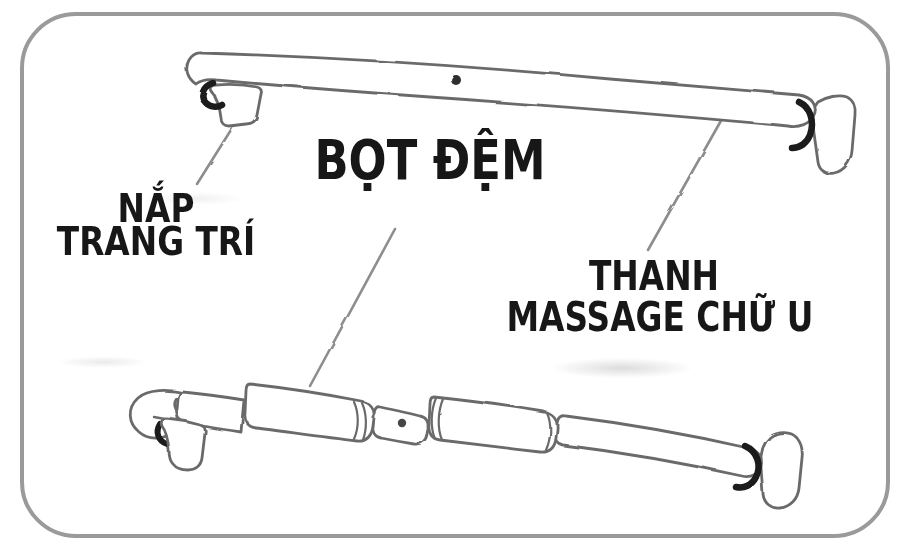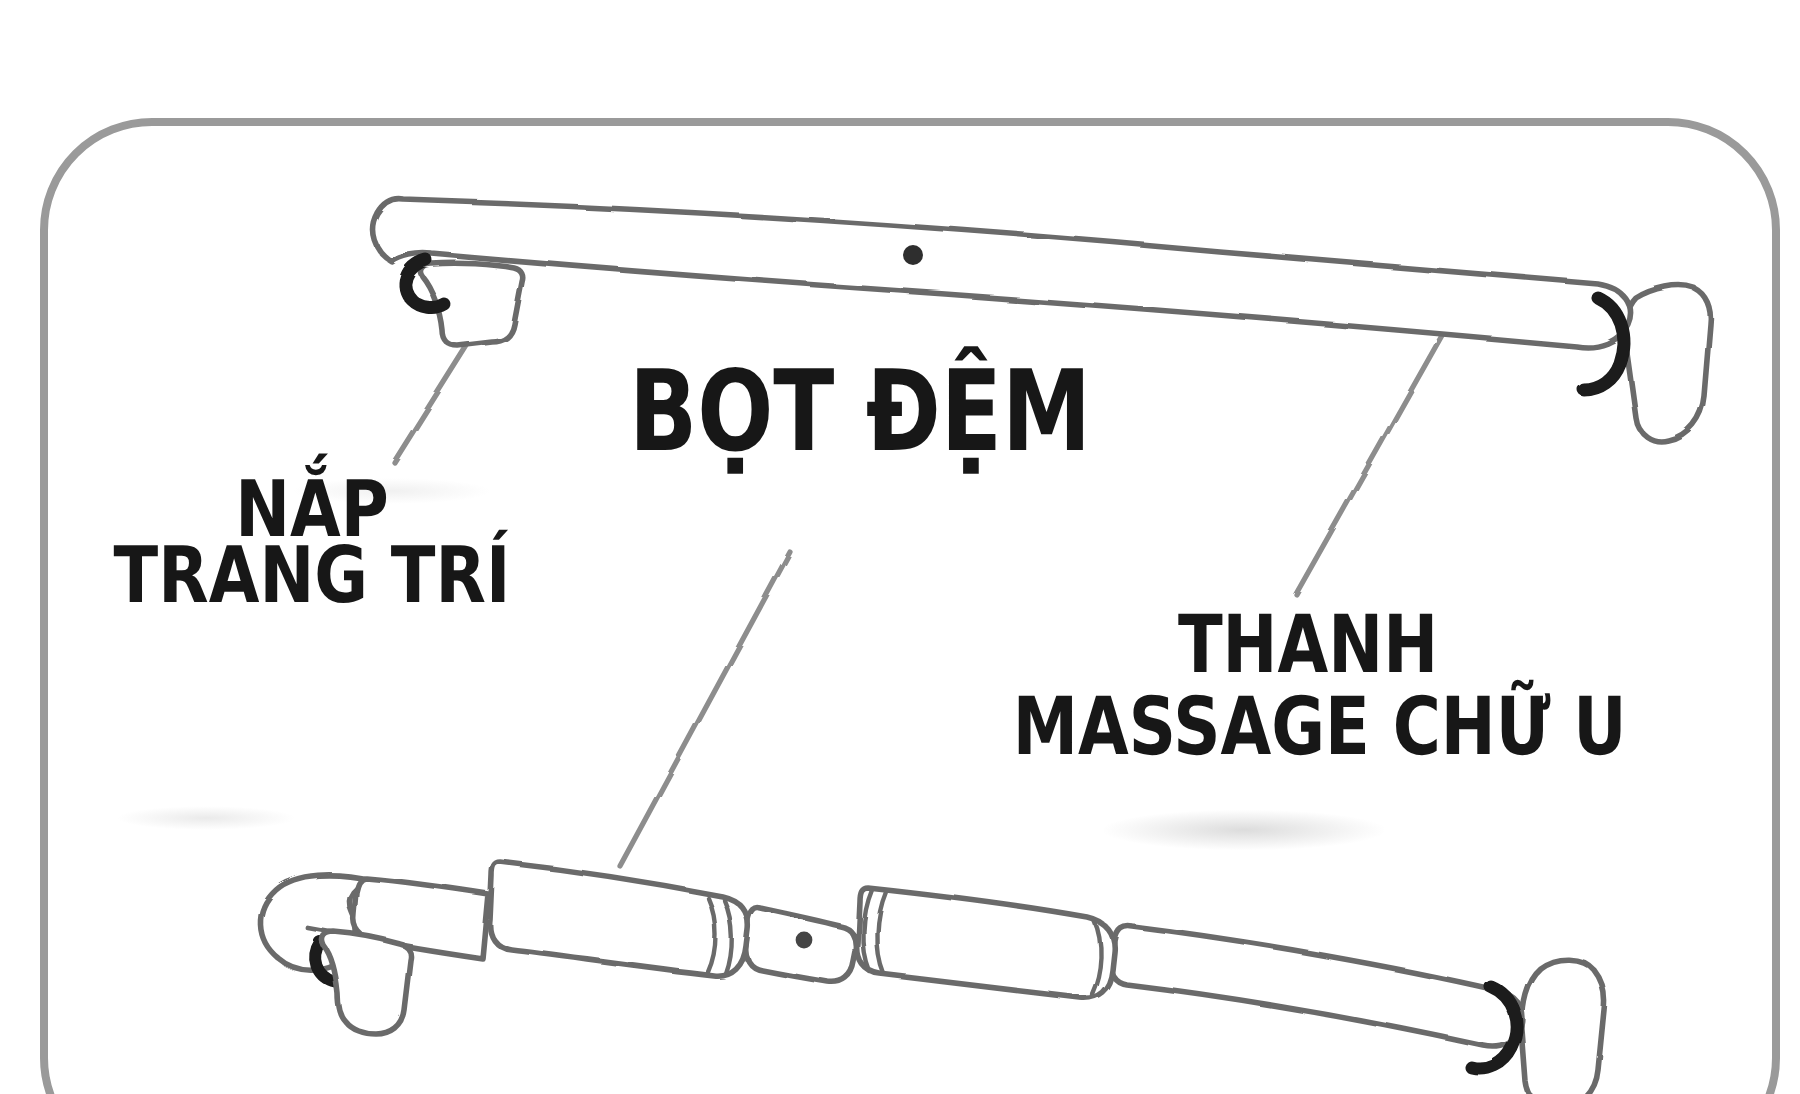--- a/index.html
+++ b/index.html
@@ -1,21 +1,21 @@
 <!DOCTYPE html>
 <html><head>
 <meta charset="utf-8">
 <style>
   html,body{margin:0;padding:0;}
   body{
     width:900px;height:547px;position:relative;overflow:hidden;
     background:#ffffff;
     font-family:"DejaVu Sans","Liberation Sans",sans-serif;
   }
-  .stage{position:absolute;inset:0;margin-top:47px;}
+  .stage{position:absolute;inset:0;}
   .frame{
     position:absolute;left:20px;top:12px;width:862px;height:518px;
     border:4px solid #9a9a9a;border-radius:56px;
     background:transparent;
   }
   .art{position:absolute;left:0;top:0;width:900px;height:547px;}
   .label{
     position:absolute;color:#171717;font-weight:bold;text-align:center;
     transform-origin:50% 0;white-space:nowrap;
   }

